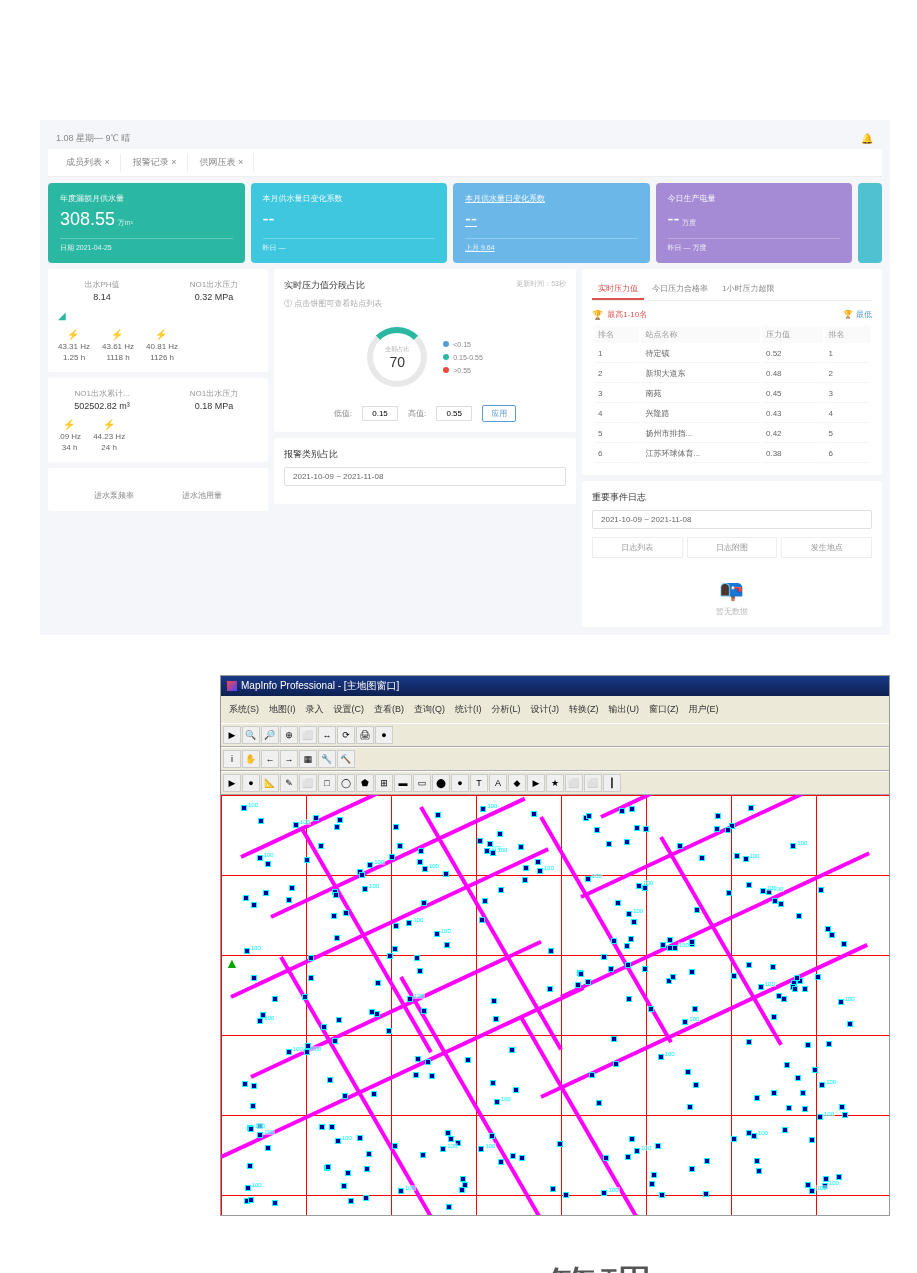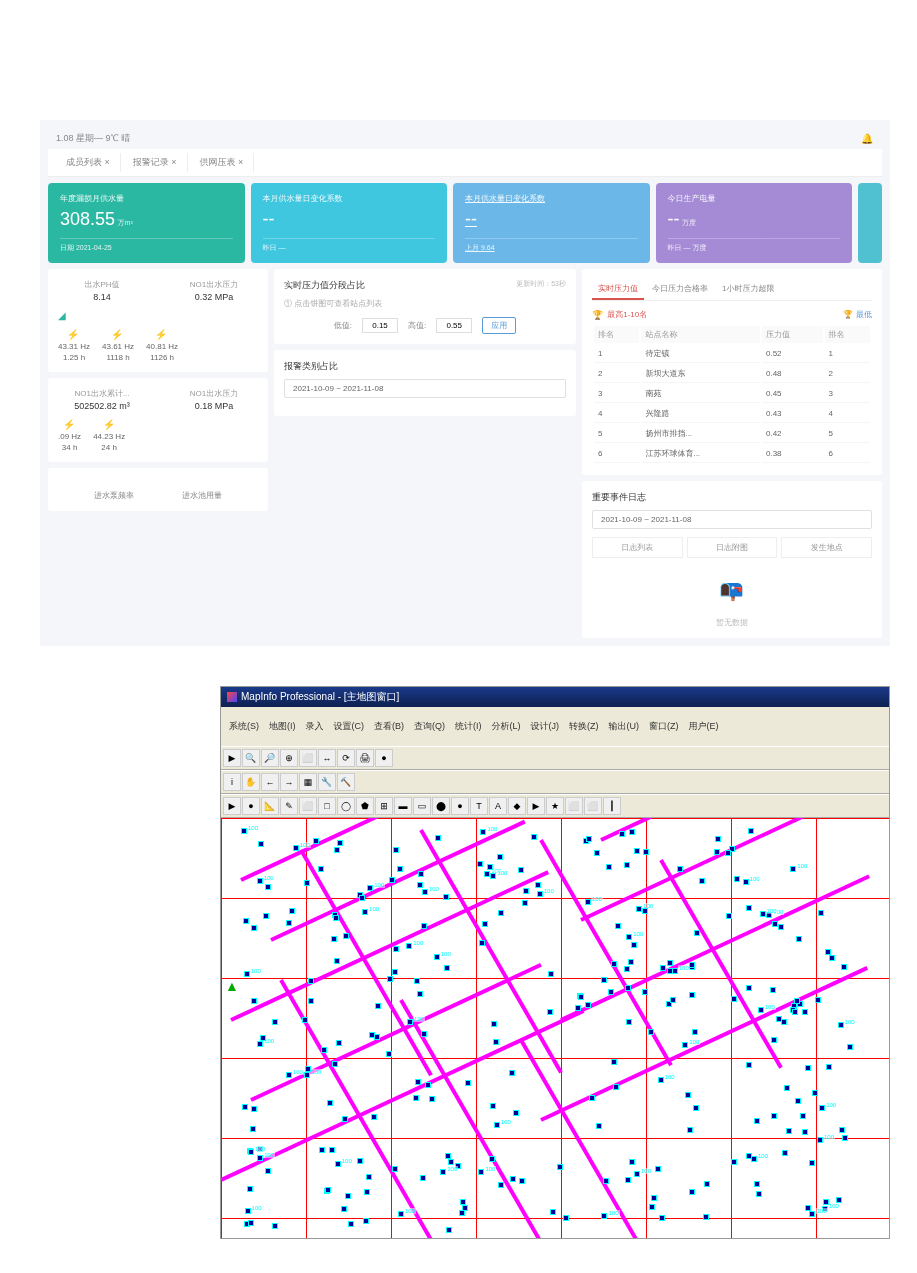--- a/index.html
+++ b/index.html
@@ -74,29 +74,29 @@
   .rank-title { color: #d9534f; font-size: 8px; }
   .rank-title2 { color: #5b9bd5; font-size: 8px; margin-left: auto; }
   
   .table { width: 100%; font-size: 8px; }
   .table th { text-align: left; padding: 3px 4px; color: #999; font-weight: normal; background: #fafafa; }
   .table td { padding: 3px 4px; color: #666; border-bottom: 1px solid #f5f5f5; }
   
   .event-tabs { display: flex; gap: 4px; font-size: 8px; color: #999; margin-top: 6px; }
   .event-tab { flex: 1; text-align: center; padding: 4px; border: 1px solid #eee; }
   .empty-icon { text-align: center; color: #ccc; font-size: 20px; margin-top: 20px; }
-  .empty-text { text-align: center; color: #bbb; font-size: 8px; margin-top: 15px; }
+  .empty-text { text-align: center; color: #bbb; font-size: 8px; margin-top: 4px; }
   
   .bottom-labels { display: flex; gap: 48px; justify-content: center; margin-top: 12px; font-size: 8px; color: #888; }
   
   
   .mapinfo { margin: 40px 0 30px 220px; width: 670px; border: 1px solid #999; }
   .mi-title { background: linear-gradient(#1a3a8a, #0d2050); color: #fff; font-size: 10px; padding: 3px 6px; display: flex; align-items: center; gap: 4px; }
   .mi-title-icon { width: 10px; height: 10px; background: linear-gradient(135deg, #f44, #44f); }
-  .mi-menu { background: #ece9d8; padding: 12px 4px; font-size: 9px; color: #333; display: flex; gap: 2px; }
+  .mi-menu { background: #ece9d8; padding: 6px 4px; font-size: 9px; color: #333; display: flex; gap: 2px; }
   .mi-menu span { padding: 1px 4px; }
   .mi-toolbar { background: #ece9d8; border-top: 1px solid #fff; border-bottom: 1px solid #aaa; padding: 2px; display: flex; flex-wrap: wrap; gap: 1px; }
   .mi-btn { width: 18px; height: 18px; border: 1px solid #ccc; background: #f0f0f0; display: inline-flex; align-items: center; justify-content: center; font-size: 9px; }
   
   .map-canvas { position: relative; width: 100%; height: 420px; background: #fff; overflow: hidden; }
   .grid-line-h { position: absolute; width: 100%; height: 1px; background: #f00; }
   .grid-line-v { position: absolute; height: 100%; width: 1px; background: #f00; }
   .road { position: absolute; background: #f0f; height: 4px; transform-origin: left center; }
   .node { position: absolute; width: 6px; height: 6px; background: #009; border: 1px solid #0ff; }
   .node-label { position: absolute; font-size: 6px; color: #0ff; background: rgba(255,255,255,.5); padding: 0 1px; }
@@ -211,20 +211,40 @@
       </div>
     </div>
 
     <div class="mid-col">
       <div class="panel">
         <div class="panel-title">
           <span>实时压力值分段占比</span>
           <span class="update-time">更新时间：53秒</span>
         </div>
         <div class="panel-sub">① 点击饼图可查看站点列表</div>
+        <div class="donut-wrap">
+          <div class="donut">
+            <div class="donut-label">全部占比</div>
+            <div class="donut-num">70</div>
+          </div>
+          <div class="legend">
+            <div class="legend-item">
+                <span class="dot dot-blue"></span>
+                <span>&lt;0.15</span>
+              </div>
+            <div class="legend-item">
+                <span class="dot dot-teal"></span>
+                <span>0.15-0.55</span>
+              </div>
+            <div class="legend-item">
+                <span class="dot dot-red"></span>
+                <span>&gt;0.55</span>
+              </div>
+          </div>
+        </div>
         <div class="range-row">
           <span>低值:</span>
           <input class="range-input" value="0.15" style="">
           <span>高值:</span>
           <input class="range-input" value="0.55" style="">
           <button class="apply-btn">应用</button>
         </div>
       </div>
       <div class="panel">
         <div class="panel-title">报警类别占比</div>

